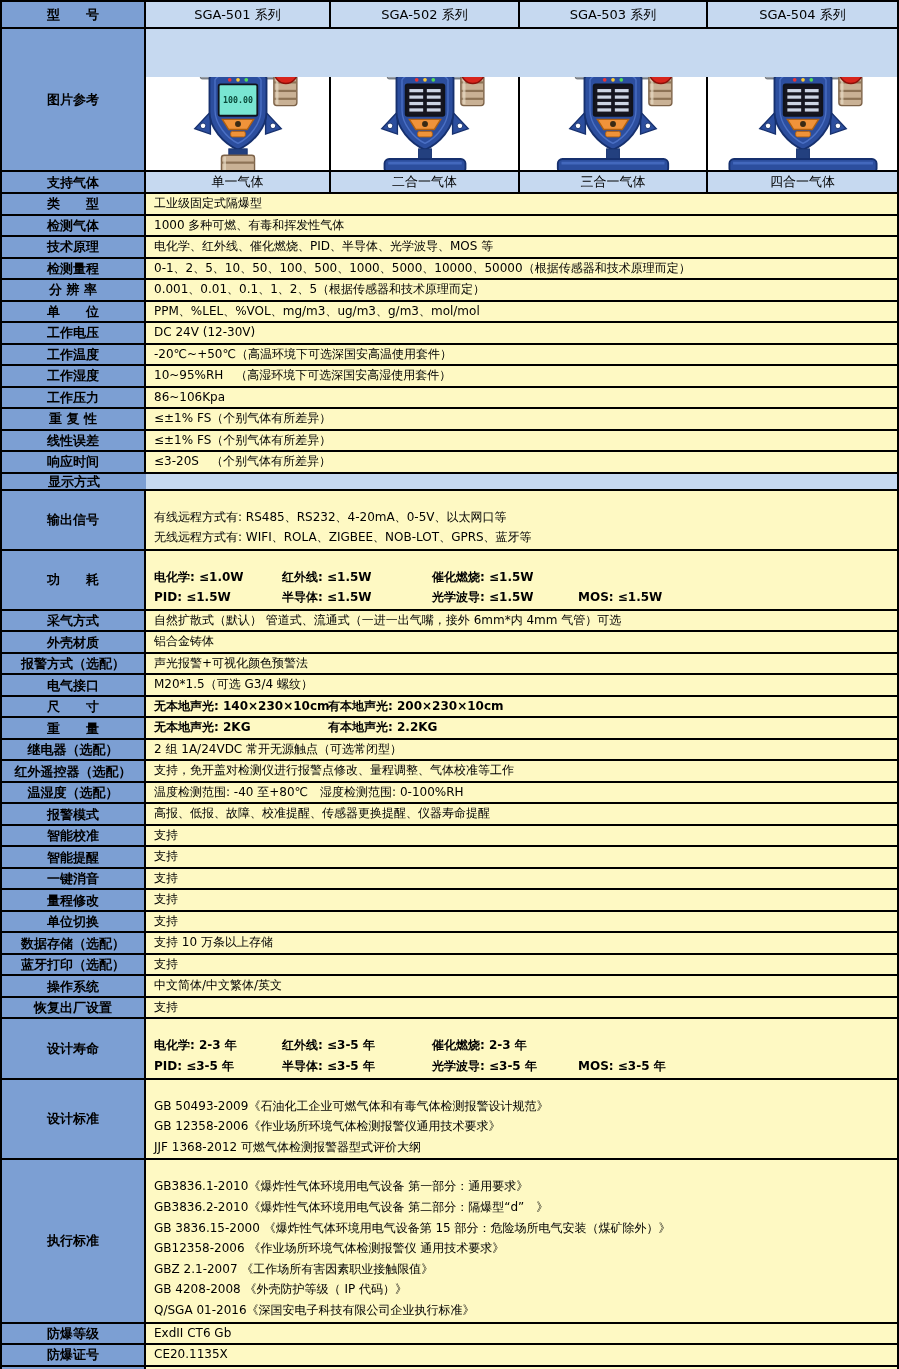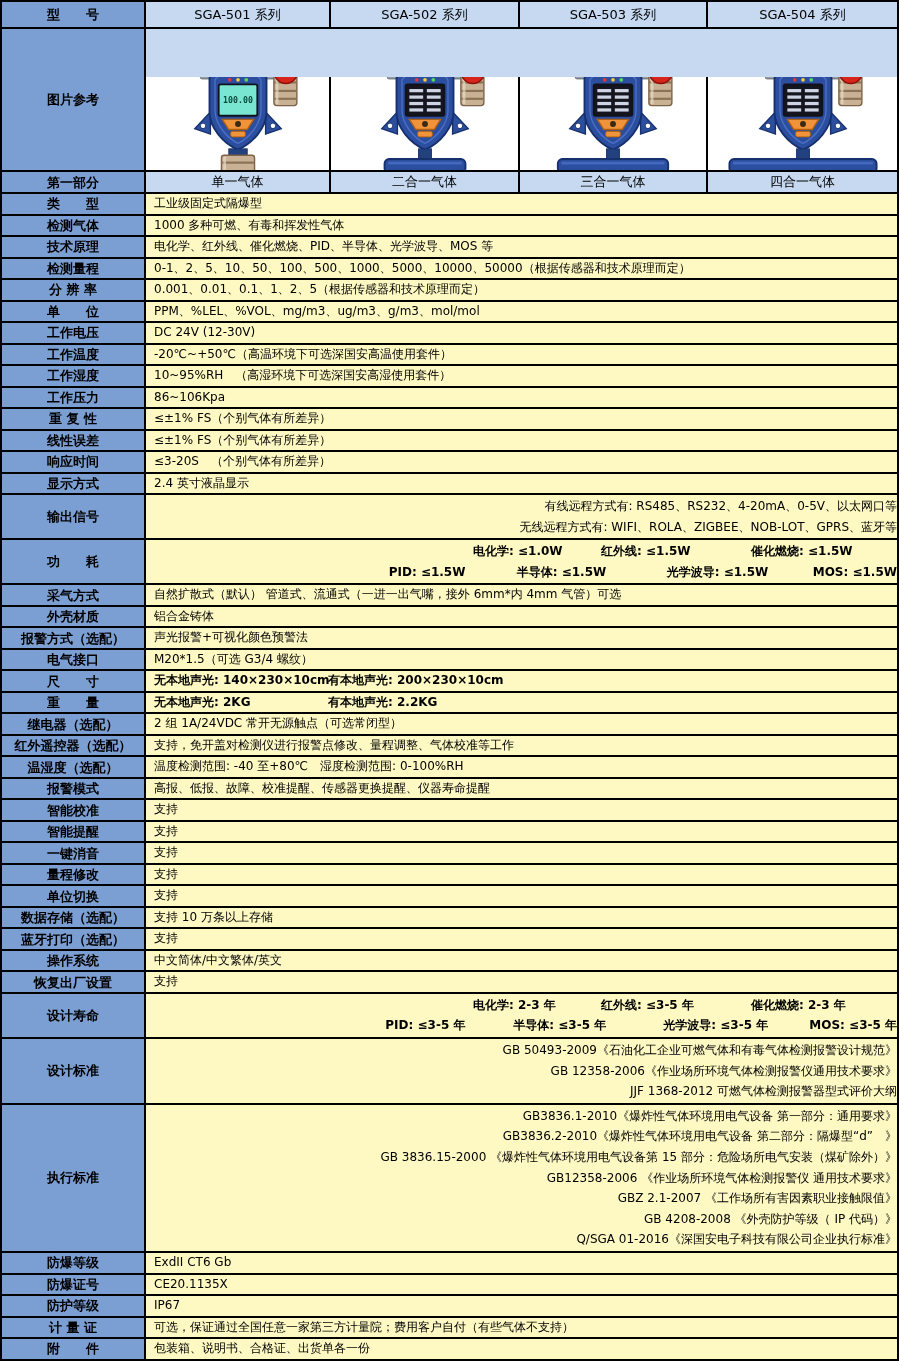--- a/index.html
+++ b/index.html
@@ -25,21 +25,21 @@
   .model-cell, .gas-cell {
     background:#C6D9F0;
     display:flex; align-items:center; justify-content:center;
     font-weight:normal; font-size:13px;
   }
   .header-row { height:25px; }
   .image-row { height:143px; }
   .image-cell { background:#fff; display:flex; align-items:center; justify-content:center;margin-top:48px; }
   .gas-row { height:22px; }
   .value-cell { background:#fef9c3; font-size:12px; padding-left:8px; display:flex; flex-direction:column; justify-content:center; }
-  .value-cell.multi { padding-top:1px; padding-bottom:1px;align-items:flex-end; }
+  .value-cell.multi { padding-top:16px; padding-bottom:1px; }
   .line { line-height:19.5px; white-space:nowrap; }
   .multi .line { line-height:20.6px; }
   .seg { display:inline-block;font-weight:bold; }
   .l4 .seg0 { width:128px; }
   .l4 .seg1 { width:150px; }
   .l4 .seg2 { width:146px; }
   .l2 .seg0 { width:174px; }
 </style>
 </head>
 <body>
@@ -254,21 +254,21 @@
           <rect x="137.5" y="128" width="21" height="20" rx="3" fill="#C9B195" stroke="#7C6248" stroke-width="1.5"></rect>
           <rect x="137.5" y="132" width="21" height="2.4" fill="#8D7356"></rect>
           <rect x="137.5" y="137.6" width="21" height="2.4" fill="#8D7356"></rect>
           <rect x="137.5" y="142.8" width="21" height="2.4" fill="#8D7356"></rect>
           <rect x="139.5" y="129.5" width="3" height="17" fill="#E7DAC4" opacity="0.7"></rect>
         </svg>
       </div>
   </div>
 
   <div class="row cols5 gas-row">
-    <div class="cell label-cell">第一部分</div>
+    <div class="cell label-cell">支持气体</div>
     <div class="cell gas-cell">单一气体</div>
     <div class="cell gas-cell">二合一气体</div>
     <div class="cell gas-cell">三合一气体</div>
     <div class="cell gas-cell">四合一气体</div>
   </div>
 
   <div id="spec-rows">
       <div class="row cols2r spec-row">
         <div class="cell label-cell">类　　型</div>
         <div class="cell value-cell">
@@ -342,23 +342,20 @@
         </div>
       </div>
       <div class="row cols2r spec-row">
         <div class="cell label-cell">响应时间</div>
         <div class="cell value-cell">
           <div class="line">≤3-20S　（个别气体有所差异）</div>
         </div>
       </div>
       <div class="row cols2r spec-row">
         <div class="cell label-cell">显示方式</div>
-        <div class="cell value-cell">
-          <div class="line">2.4 英寸液晶显示</div>
-        </div>
       </div>
       <div class="row cols2r spec-row">
         <div class="cell label-cell">输出信号</div>
         <div class="cell value-cell multi">
           <div class="line">有线远程方式有: RS485、RS232、4-20mA、0-5V、以太网口等</div>
           <div class="line">无线远程方式有: WIFI、ROLA、ZIGBEE、NOB-LOT、GPRS、蓝牙等</div>
         </div>
       </div>
       <div class="row cols2r spec-row">
         <div class="cell label-cell">功　　耗</div>

